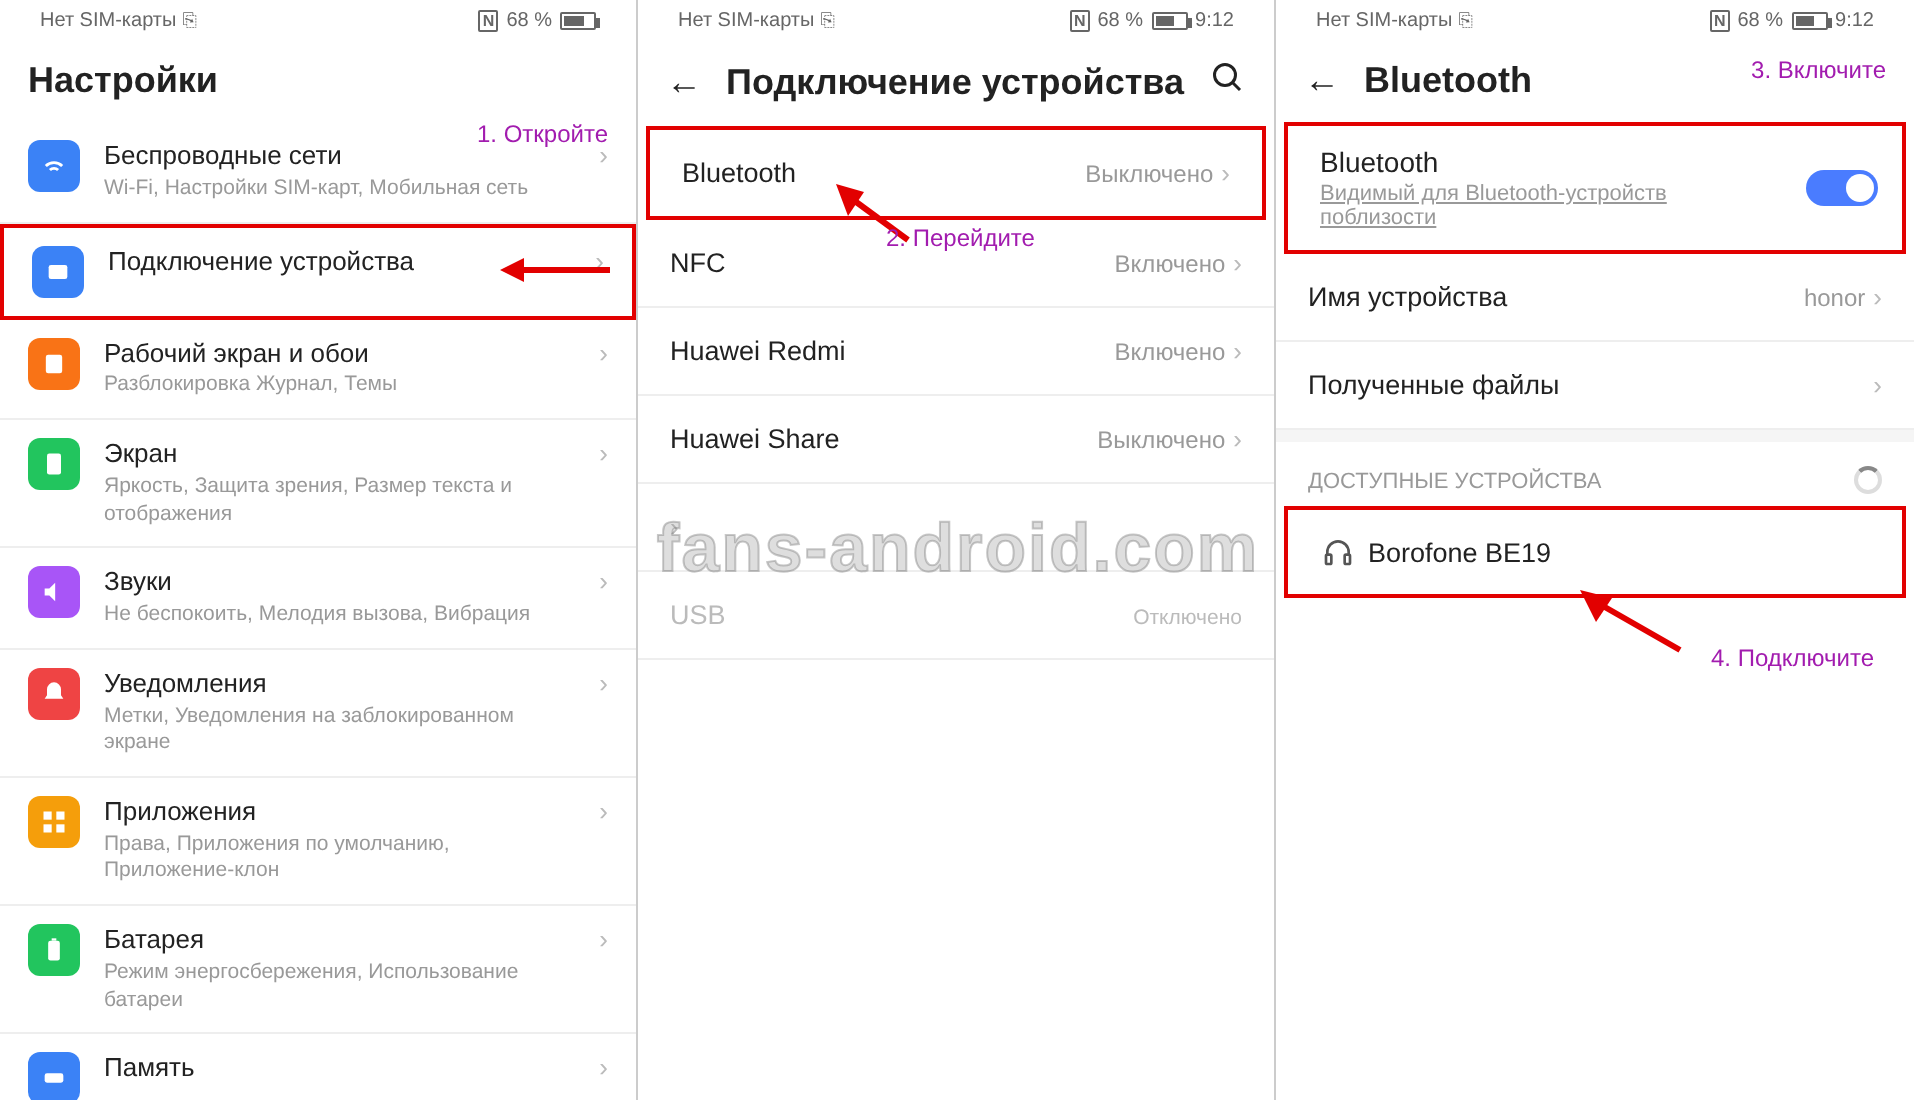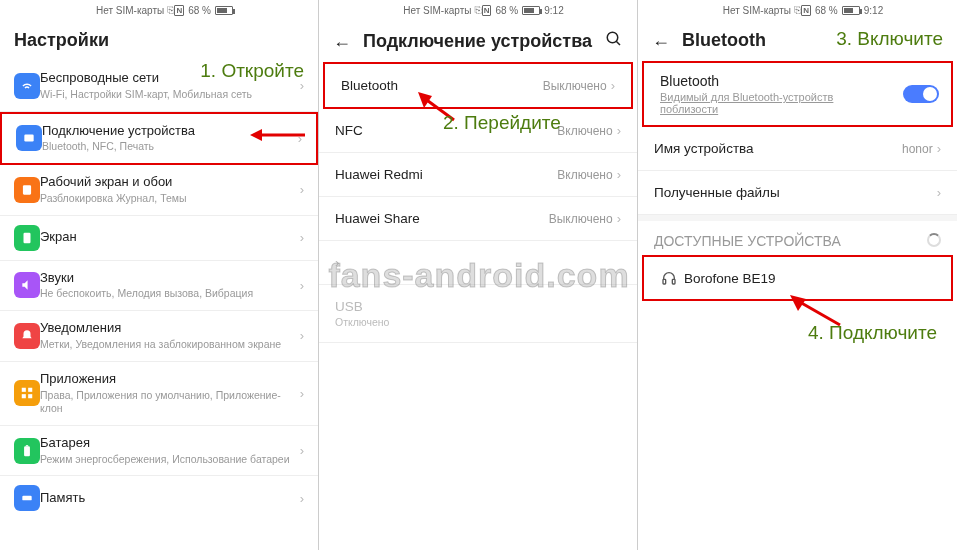--- a/index.html
+++ b/index.html
@@ -1,57 +1,57 @@
 <!DOCTYPE html>
 <html><head>
 <meta charset="utf-8">
 <style>
 * { box-sizing: border-box; margin: 0; padding: 0; }
 body { font-family: Arial, sans-serif; background: #fff; width: 958px; height: 550px; overflow: hidden; position: relative; }
 .container { display: flex; width: 100%; height: 100%; }
 .panel { width: 319px; height: 550px; border-right: 1px solid #ccc; position: relative; overflow: hidden; background: #fff; }
 .panel:last-child { border-right: none; }
 
-.status-bar { display: flex; justify-content: center; align-items: center; padding: 3px 10px; font-size: 10px; color: #666; height: 20px; margin-left: 11px; }
+.status-bar { display: flex; justify-content: space-between; align-items: center; padding: 3px 20px; font-size: 10px; color: #666; height: 20px; }
 .status-left { display: flex; align-items: center; gap: 3px; }
 .status-right { display: flex; align-items: center; gap: 4px; }
 .nfc-icon { font-weight: bold; border: 1px solid #666; padding: 0 1px; border-radius: 1px; font-size: 8px; }
 
 .header { display: flex; align-items: center; padding: 10px 14px; gap: 12px; }
 .header-title { font-size: 18px; font-weight: 600; color: #222; }
 .back-icon { font-size: 18px; color: #222; cursor: pointer; }
 .search-icon { margin-left: auto; }
 
-.item { display: flex; align-items: center; padding: 9px 14px; border-bottom: 1px solid #eee; position: relative; }
+.item { display: flex; align-items: flex-start; padding: 9px 14px; gap: 12px; border-bottom: 1px solid #eee; position: relative; }
 .item:last-child { border-bottom: none; }
 .item-icon { width: 26px; height: 26px; border-radius: 6px; display: flex; align-items: center; justify-content: center; font-size: 14px; color: #fff; flex-shrink: 0; }
 .item-body { flex: 1; min-width: 0; }
 .item-title { font-size: 13px; color: #222; line-height: 1.3; }
 .item-sub { font-size: 10.5px; color: #999; line-height: 1.3; margin-top: 1px; }
 .chev { color: #bbb; font-size: 13px; }
 
 .simple-item { display: flex; justify-content: space-between; align-items: center; padding: 14px 16px; border-bottom: 1px solid #eee; font-size: 13.5px; color: #222; }
 .simple-item .right { color: #999; font-size: 12px; display: flex; align-items: flex-end; gap: 4px; }
 .simple-item.disabled { color: #bbb; }
 
-.section-title { font-size: 14px; color: #999; padding: 12px 16px 6px; display: flex; justify-content: space-between; align-items: flex-start; }
+.section-title { font-size: 11px; color: #999; padding: 12px 16px 6px; display: flex; justify-content: space-between; align-items: flex-end; }
 
 .bt-block { padding: 10px 16px; }
 .bt-label { font-size: 14px; color: #222; }
 .bt-sub { font-size: 11px; color: #999; margin-top: 2px; text-decoration: underline; }
 
 .toggle { width: 36px; height: 18px; background: #4a7cff; border-radius: 9px; position: relative; }
 .toggle::after { content:""; position:absolute; right:2px; top:2px; width:14px; height:14px; background:#fff; border-radius:50%; }
 
 .dev-item { display:flex; align-items:center; gap:6px; padding: 12px 16px; border-bottom:1px solid #eee; font-size:13.5px; color:#222; }
 .dev-icon { width:18px; height:18px; display:flex; align-items:center; justify-content:center; color:#666; }
 
 .highlight { border: 2px solid #e20000; }
 
-.annotation { position: absolute; color: #4d7c0f; font-size: 19px; font-weight: 500; z-index: 10; pointer-events: none; }
+.annotation { position: absolute; color: #a21caf; font-size: 12px; font-weight: 500; z-index: 10; pointer-events: none; }
 .arrow { position: absolute; z-index: 9; pointer-events: none; }
 
 .watermark { position:absolute; left:50%; top:50%; transform:translate(-50%,-50%); font-size:34px; font-weight:bold; color:rgba(160,160,160,0.35); letter-spacing:1px; z-index:50; pointer-events:none; font-family: Arial; -webkit-text-stroke: 1px rgba(120,120,120,0.4); white-space:nowrap; }
 
 .spinner { width:14px; height:14px; border:2px solid #ddd; border-top-color:#888; border-radius:50%; }
 
 .battery { display:inline-block; width:18px; height:9px; border:1px solid #666; border-radius:1px; position:relative; }
 .battery::after { content:""; position:absolute; right:-3px; top:2px; width:2px; height:5px; background:#666; }
 .battery-fill { position:absolute; left:1px; top:1px; bottom:1px; width:60%; background:#666; }
 </style>
@@ -91,21 +91,20 @@
         <span class="chev">›</span>
       </div>
       <div class="item highlight" style="border-left:2px solid #e20000;border-right:2px solid #e20000">
         <div class="item-icon" style="background:#3b82f6">
             <svg width="14" height="14" viewBox="0 0 24 24" fill="#fff">
               <rect x="4" y="6" width="16" height="12" rx="2"></rect>
             </svg>
           </div>
         <div class="item-body">
             <div class="item-title">Подключение устройства</div>
-            <div class="item-sub">Bluetooth, NFC, Печать</div>
           </div>
         <span class="chev">›</span>
       </div>
       <div class="item">
         <div class="item-icon" style="background:#f97316">
             <svg width="14" height="14" viewBox="0 0 24 24" fill="#fff">
               <rect x="5" y="4" width="14" height="16" rx="2"></rect>
             </svg>
           </div>
         <div class="item-body">
@@ -115,20 +114,21 @@
         <span class="chev">›</span>
       </div>
       <div class="item">
         <div class="item-icon" style="background:#22c55e">
             <svg width="14" height="14" viewBox="0 0 24 24" fill="#fff">
               <rect x="6" y="3" width="12" height="18" rx="2"></rect>
             </svg>
           </div>
         <div class="item-body">
             <div class="item-title">Экран</div>
+            <div class="item-sub">Яркость, Защита зрения, Размер текста и отображения</div>
           </div>
         <span class="chev">›</span>
       </div>
       <div class="item">
         <div class="item-icon" style="background:#a855f7">
             <svg width="14" height="14" viewBox="0 0 24 24" fill="#fff">
               <path d="M4 9v6h4l5 5V4L8 9H4z"></path>
             </svg>
           </div>
         <div class="item-body">
@@ -247,21 +247,21 @@
       <span class="right">
           <span>Выключено</span>
           <span class="chev">›</span>
         </span>
     </div>
     <div class="simple-item">
       <span class="right">
           <span class="chev">›</span>
         </span>
     </div>
-    <div class="simple-item disabled" style="flex-direction:column;align-items:flex-start;gap:2px">
+    <div class="simple-item disabled" style="flex-direction:row;align-items:flex-end;gap:2px">
       <span>USB</span>
       <span style="font-size:10.5px">Отключено</span>
     </div>
     <div class="annotation" style="top:112px; left:124px;">2. Перейдите</div>
     <svg class="arrow" style="top:92px; left:95px;" width="50" height="35">
         <line x1="40" y1="28" x2="10" y2="6" stroke="#e20000" stroke-width="3"></line>
         <polygon points="4,0 18,4 10,16" fill="#e20000"></polygon>
       </svg>
   </div>
 

